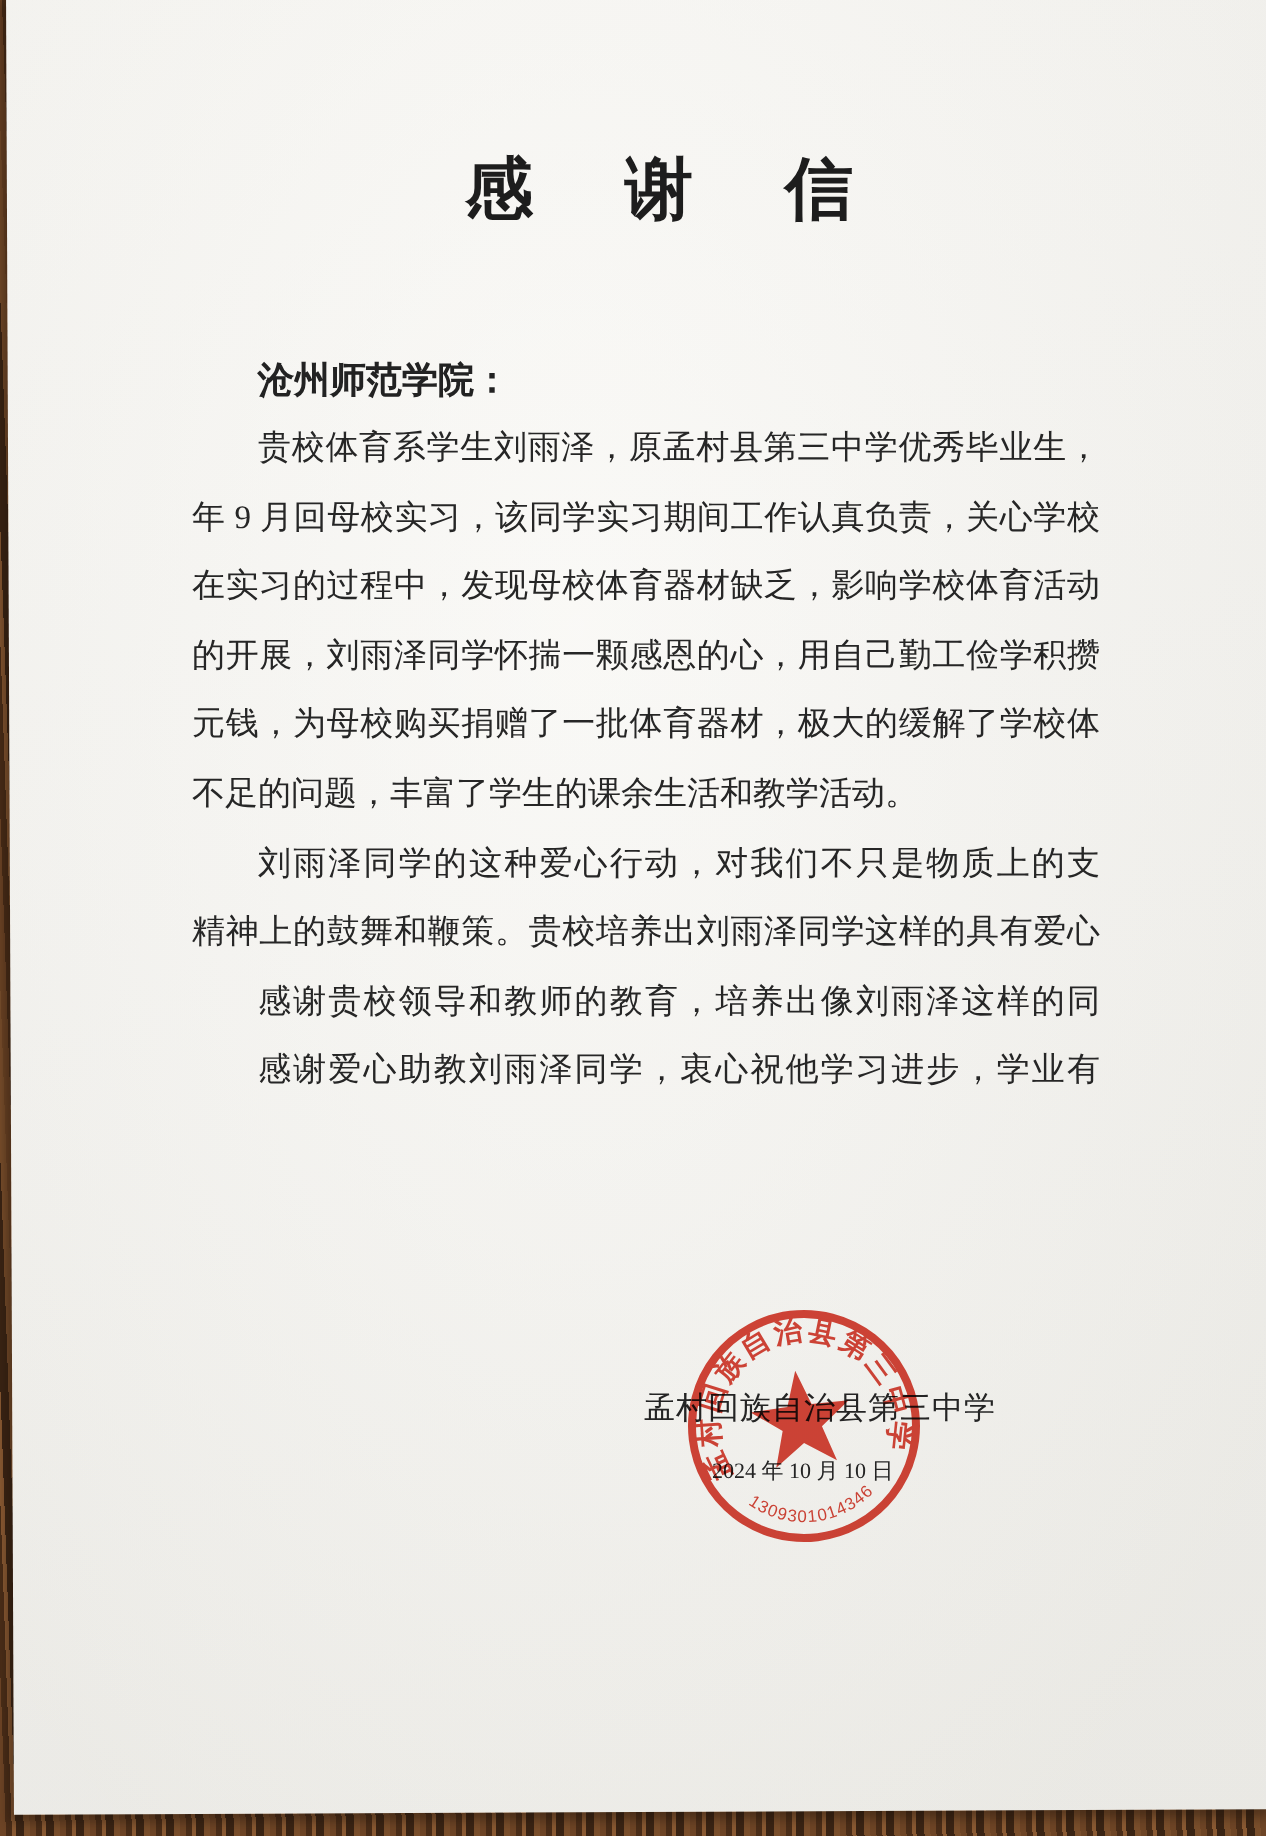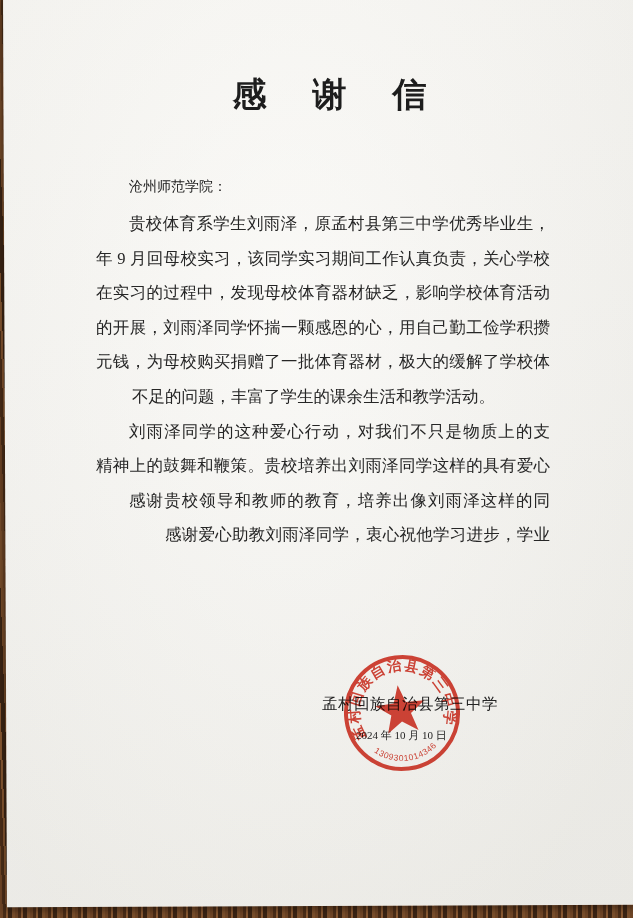--- a/index.html
+++ b/index.html
@@ -27,36 +27,36 @@
     pointer-events:none;
   }
   .title{
     position:absolute; left:16px; top:72px; width:633px;
     text-align:center;
     font-size:34px; font-weight:bold; color:#1d1d1d;
     letter-spacing:6px;
   }
   .salutation{
     position:absolute; left:129px; top:178px;
-    font-size:14px; font-weight:normal; color:#222;
+    font-size:18px; font-weight:bold; color:#222;
   }
   .bodytext{
     position:absolute; left:96px; top:207px; width:454px;
     font-size:16.5px; color:#262626;
     line-height:34.6px;
   }
   .line{
     text-align:justify;
     text-align-last:justify;
     text-justify:inter-ideograph;
     white-space:normal;
     height:34.6px; overflow:hidden;
   }
   .line.ind{ text-indent:33px; }
-  .line.end{ text-align-last:left;margin-left:36px; }
+  .line.end{ text-align-last:left; }
   .signature{
     position:absolute; left:322px; top:694px;
     font-size:15.5px; color:#242424; letter-spacing:.5px;
     z-index:3;
   }
   .dateline{
     position:absolute; left:356px; top:728px;
     font-size:11px; color:#242424;
     z-index:3;
   }

